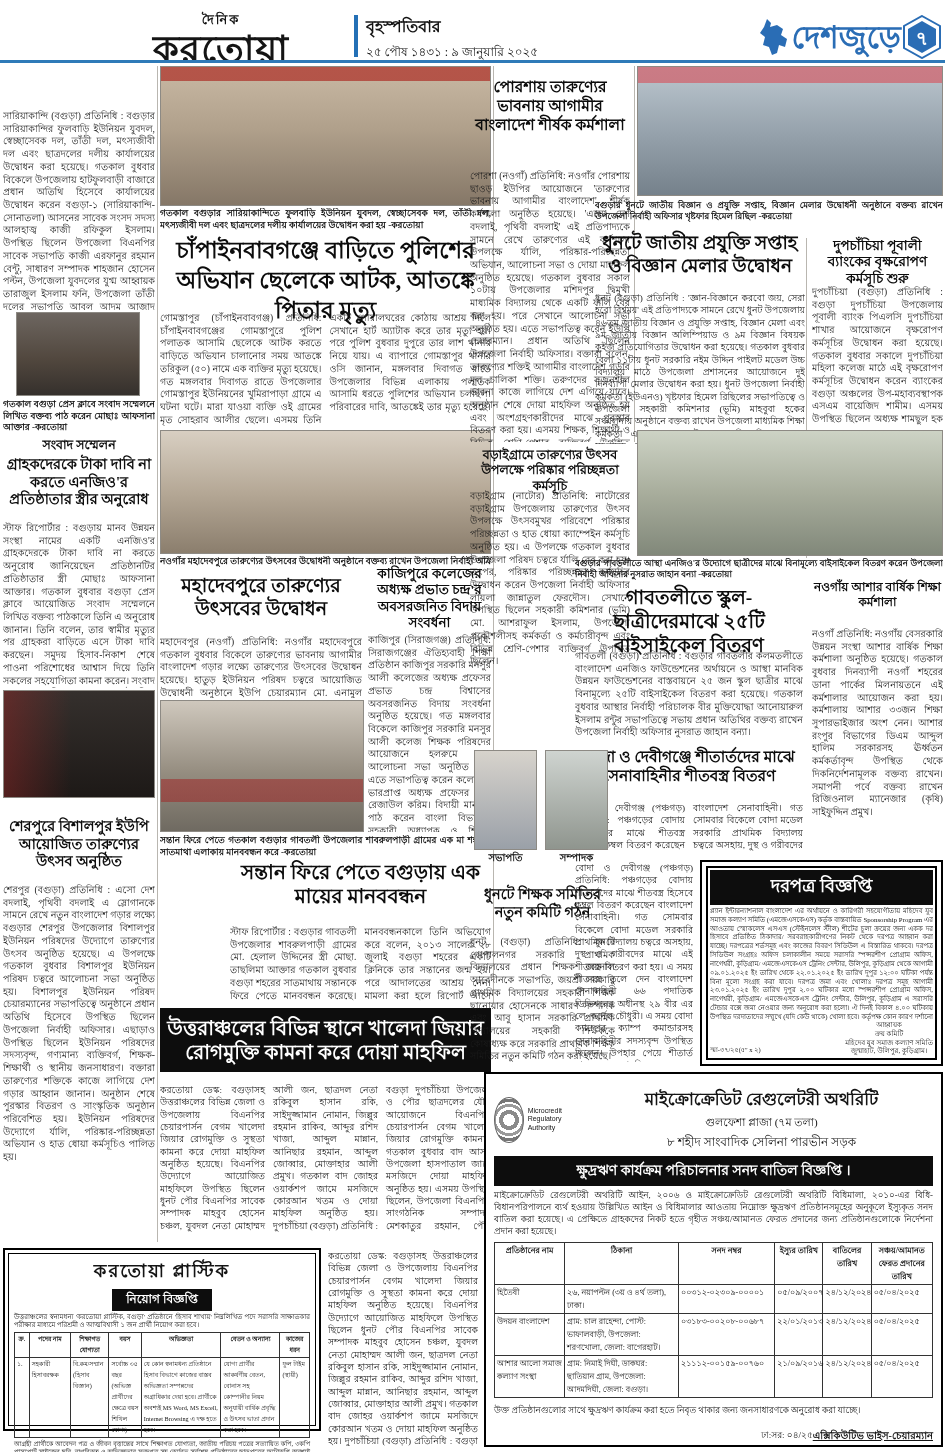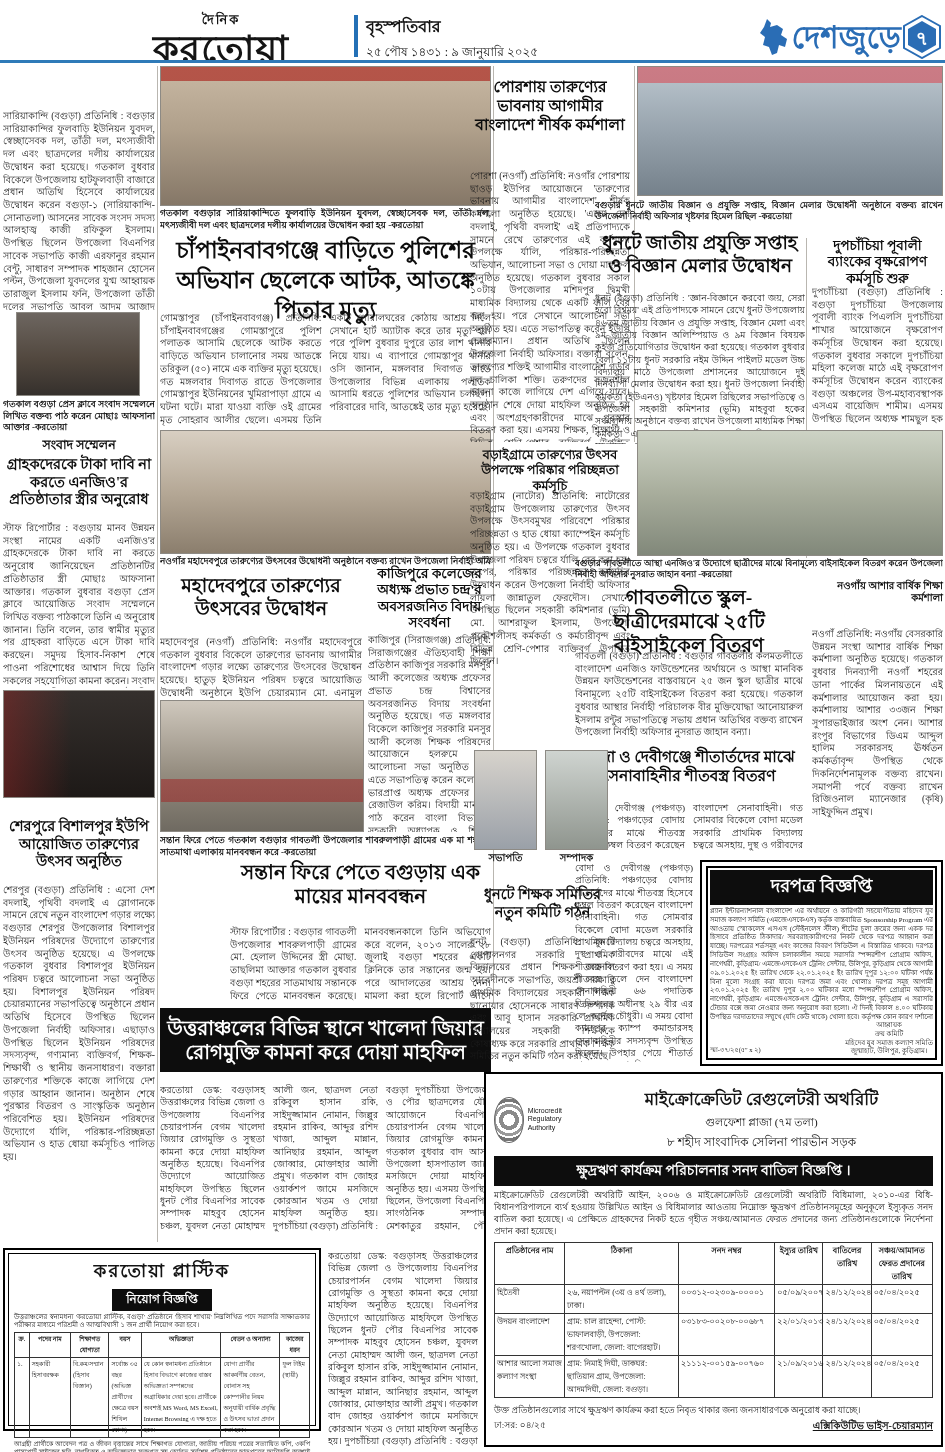--- a/index.html
+++ b/index.html
@@ -114,21 +114,21 @@
 
   <div class="abs hl" style="left:470px;top:448px;width:160px;font-size:12.5px;">বড়াইগ্রামে তারুণ্যের উৎসব উপলক্ষে পরিষ্কার পরিচ্ছন্নতা কর্মসূচি</div>
   <div class="abs body-txt" style="left:470px;top:490px;width:160px;height:214px;">বড়াইগ্রাম (নাটোর) প্রতিনিধি: নাটোরের বড়াইগ্রাম উপজেলায় তারুণ্যের উৎসব উপলক্ষে উৎসবমুখর পরিবেশে পরিষ্কার পরিচ্ছন্নতা ও হাত ধোয়া ক্যাম্পেইন কর্মসূচি অনুষ্ঠিত হয়। এ উপলক্ষে গতকাল বুধবার উপজেলা পরিষদ চত্বরে র্যালি বের করা হয়। তৎপর, পরিষ্কার পরিচ্ছন্নতা কর্মসূচির উদ্বোধন করেন উপজেলা নির্বাহী অফিসার লায়লা জান্নাতুল ফেরদৌস। সেখানে উপস্থিত ছিলেন সহকারী কমিশনার (ভূমি) মো. আশরাফুল ইসলাম, উপজেলা প্রকৌশলীসহ কর্মকর্তা ও কর্মচারীবৃন্দ এবং বিভিন্ন শ্রেণি-পেশার ব্যক্তিবর্গ উপস্থিত ছিলেন।</div>
 
   <div class="ph" style="left:637px;top:430px;width:306px;height:126px;background:linear-gradient(180deg,#cdd3c5 0%,#a8ad9c 50%,#81887a 100%);"></div>
   <div class="abs cap" style="left:575px;top:558px;width:368px;height:26px;font-size:8.6px;">বগুড়ার গাবতলীতে আস্থা এনজিও'র উদ্যোগে ছাত্রীদের মাঝে বিনামূল্যে বাইসাইকেল বিতরণ করেন উপজেলা নির্বাহী অফিসার নুসরাত জাহান বন্যা -করতোয়া</div>
 
   <div class="abs hl" style="left:575px;top:586px;width:228px;font-size:19.5px;">গাবতলীতে স্কুল-ছাত্রীদেরমাঝে ২৫টি বাইসাইকেল বিতরণ</div>
   <div class="abs body-txt" style="left:575px;top:650px;width:228px;height:94px;">গাবতলী (বগুড়া) প্রতিনিধি : বগুড়ার গাবতলীর কলমতলীতে বাংলাদেশ এনজিও ফাউন্ডেশনের অর্থায়নে ও আস্থা মানবিক উন্নয়ন ফাউন্ডেশনের বাস্তবায়নে ২৫ জন স্কুল ছাত্রীর মাঝে বিনামূল্যে ২৫টি বাইসাইকেল বিতরণ করা হয়েছে। গতকাল বুধবার আস্থার নির্বাহী পরিচালক বীর মুক্তিযোদ্ধা আনোয়ারুল ইসলাম রন্টুর সভাপতিত্বে সভায় প্রধান অতিথির বক্তব্য রাখেন উপজেলা নির্বাহী অফিসার নুসরাত জাহান বন্যা।</div>
 
-  <div class="abs hl" style="left:812px;top:580px;width:131px;font-size:10px;text-align:right;">নওগাঁয় আশার বার্ষিক শিক্ষা কর্মশালা</div>
+  <div class="abs hl" style="left:812px;top:580px;width:131px;font-size:12px;">নওগাঁয় আশার বার্ষিক শিক্ষা কর্মশালা</div>
   <div class="abs body-txt" style="left:812px;top:628px;width:131px;height:218px;">নওগাঁ প্রতিনিধি: নওগাঁয় বেসরকারি উন্নয়ন সংস্থা আশার বার্ষিক শিক্ষা কর্মশালা অনুষ্ঠিত হয়েছে। গতকাল বুধবার দিনব্যাপী নওগাঁ শহরের ডানা পার্কের মিলনায়তনে এই কর্মশালার আয়োজন করা হয়। কর্মশালায় আশার ৩৩জন শিক্ষা সুপারভাইজার অংশ নেন। আশার রংপুর বিভাগের ডিএম আব্দুল হালিম সরকারসহ ঊর্ধ্বতন কর্মকর্তাবৃন্দ উপস্থিত থেকে দিকনির্দেশনামূলক বক্তব্য রাখেন। সমাপনী পর্বে বক্তব্য রাখেন রিজিওনাল ম্যানেজার (কৃষি) সাইফুদ্দিন প্রমুখ।</div>
 
   <div class="abs hl" style="left:575px;top:748px;width:228px;font-size:15.5px;">বোদা ও দেবীগঞ্জে শীতার্তদের মাঝে সেনাবাহিনীর শীতবস্ত্র বিতরণ</div>
   <div class="abs body-txt cols2" style="left:575px;top:802px;width:228px;height:54px;font-size:9.2px;">বোদা ও দেবীগঞ্জ (পঞ্চগড়) প্রতিনিধি: পঞ্চগড়ের বোদায় শীতার্তদের মাঝে শীতবস্ত্র হিসেবে কম্বল বিতরণ করেছেন বাংলাদেশ সেনাবাহিনী। গত সোমবার বিকেলে বোদা মডেল সরকারি প্রাথমিক বিদ্যালয় চত্বরে অসহায়, দুস্থ ও গরীবদের মাঝে এই শীতবস্ত্র বিতরণ করা হয়। এ সময় শীতবস্ত্র তুলে দেন বাংলাদেশ সেনাবাহিনী ৬৬ পদাতিক ডিভিশনের অধীনস্থ ২৯ বীর এর লে: কর্নেল চৌধুরী। এ সময় বোদা ক্যাম্পের ক্যাম্প কমান্ডারসহ সেনাবাহিনীর সদস্যবৃন্দ উপস্থিত ছিলেন। উপহার পেয়ে শীতার্ত মানুষ আনন্দিত এবং সেনাবাহিনীর প্রতি কৃতজ্ঞতা প্রকাশ করেন।</div>
   <div class="abs body-txt" style="left:575px;top:862px;width:118px;height:200px;font-size:9.2px;">বোদা ও দেবীগঞ্জ (পঞ্চগড়) প্রতিনিধি: পঞ্চগড়ের বোদায় শীতার্তদের মাঝে শীতবস্ত্র হিসেবে কম্বল বিতরণ করেছেন বাংলাদেশ সেনাবাহিনী। গত সোমবার বিকেলে বোদা মডেল সরকারি প্রাথমিক বিদ্যালয় চত্বরে অসহায়, দুস্থ ও গরীবদের মাঝে এই শীতবস্ত্র বিতরণ করা হয়। এ সময় শীতবস্ত্র তুলে দেন বাংলাদেশ সেনাবাহিনী ৬৬ পদাতিক ডিভিশনের অধীনস্থ ২৯ বীর এর লে: কর্নেল চৌধুরী। এ সময় বোদা ক্যাম্পের ক্যাম্প কমান্ডারসহ সেনাবাহিনীর সদস্যবৃন্দ উপস্থিত ছিলেন। উপহার পেয়ে শীতার্ত মানুষ আনন্দিত এবং সেনাবাহিনীর প্রতি কৃতজ্ঞতা প্রকাশ করেন।</div>
 
   <div class="abs" style="left:474px;top:750px;width:138px;">
     <div style="display:flex;gap:8px;">
       <div style="width:63px;">
         <div class="ph" style="position:static;width:63px;height:100px;background:linear-gradient(180deg,#d7d3cc 0%,#9aa0a8 100%);"></div>
@@ -258,19 +258,19 @@
         <td>আশার আলো সমাজ কল্যাণ সংস্থা</td>
         <td>গ্রাম: নিমাই দিঘী, ডাকঘর: ছাতিয়ান গ্রাম, উপজেলা: আদমদিঘী, জেলা: বগুড়া।</td>
         <td>২১১১২-০০১৫৯-০০৭৬০</td>
         <td>২১/০৯/২০১৬</td>
         <td>২৪/১২/২০২৪</td>
         <td>০৫/০৪/২০২৫</td>
       </tr>
     </tbody>
       </table>
     <div style="font-size:8.8px;margin-top:5px;">উক্ত প্রতিষ্ঠানগুলোর সাথে ক্ষুদ্রঋণ কার্যক্রম করা হতে নিবৃত থাকার জন্য জনসাধারণকে অনুরোধ করা যাচ্ছে।</div>
-    <div style="display:flex;justify-content:space-between;margin-top:0;">
+    <div style="display:flex;justify-content:flex-end;margin-top:10px;">
       <div style="font-size:9px;">ঢা:সর: ০৪/২৫</div>
       <div style="font-size:10px;font-weight:700;text-decoration:underline;">এক্সিকিউটিভ ভাইস-চেয়ারম্যান</div>
     </div>
   </div>
 
 </div>
 
 </body></html>

